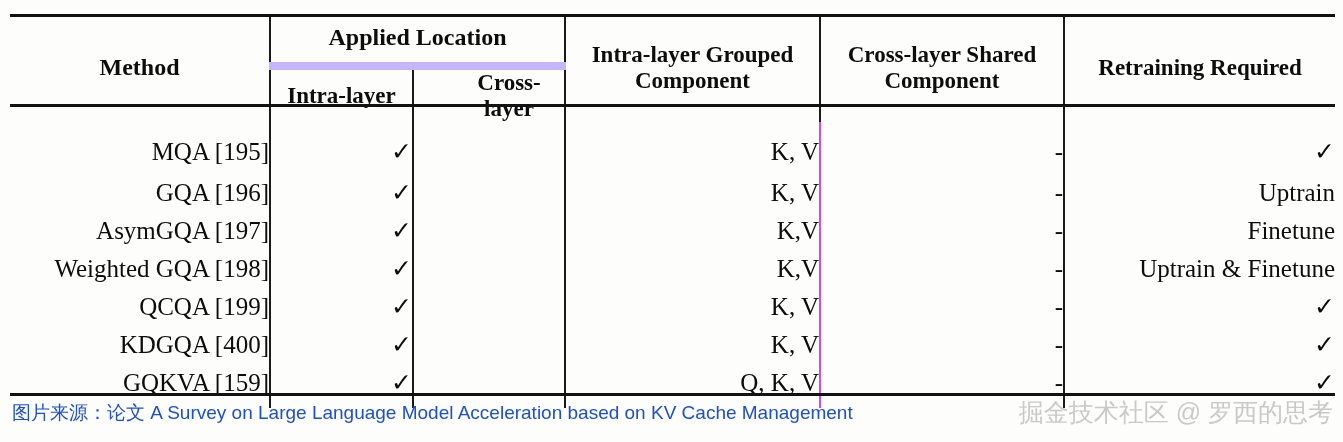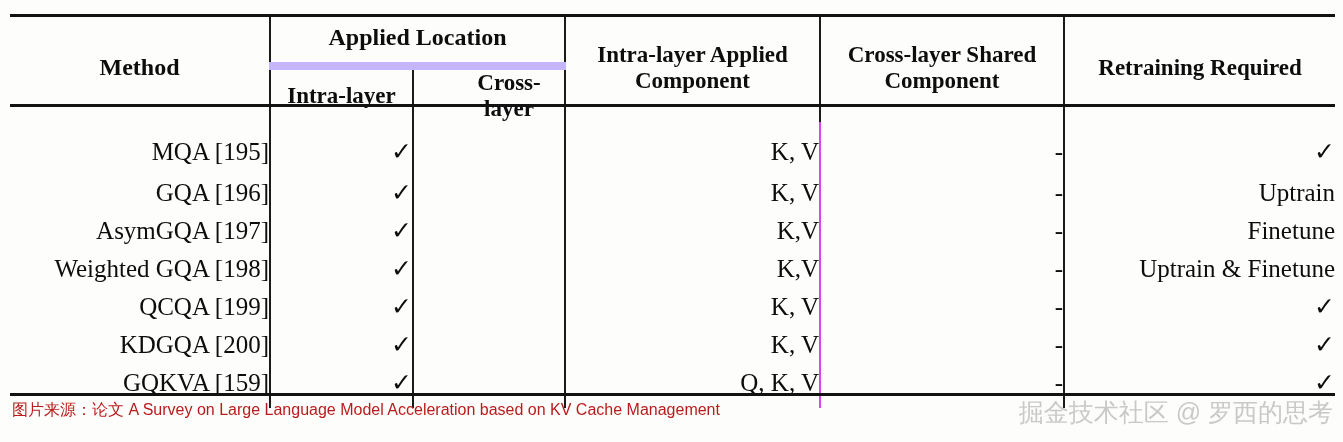--- a/index.html
+++ b/index.html
@@ -142,22 +142,22 @@
     font-size: 25px;
     line-height: 1;
   }
 
   
   .caption {
     position: absolute;
     left: 12px;
     top: 400px;
     font-family: "Liberation Sans", sans-serif;
-    font-size: 16px;
-    color: #b91c1c;
+    font-size: 19px;
+    color: #1d4ed8;
     white-space: nowrap;
     letter-spacing: 0px;
   }
 
   .watermark {
     position: absolute;
     right: 10px;
     top: 396px;
     font-family: "Liberation Sans", sans-serif;
     font-size: 25px;
@@ -186,21 +186,21 @@
         <col class="c-grouped">
         <col class="c-shared">
         <col class="c-retrain">
       </colgroup>
 
       <thead>
         <tr>
           <th class="method-head" rowspan="2">Method</th>
           <th class="applied-head" colspan="2">Applied Location</th>
           <th class="grouped-head" rowspan="2">
-            <span>Intra-layer Applied</span><br>
+            <span>Intra-layer Grouped</span><br>
             <span>Component</span>
           </th>
           <th class="shared-head" rowspan="2">
             <span>Cross-layer Shared</span><br>
             <span>Component</span>
           </th>
           <th class="retrain-head" rowspan="2">Retraining Required</th>
         </tr>
         <tr>
           <th class="sub-intra">Intra-layer</th>
@@ -243,21 +243,21 @@
           </tr>
           <tr>
             <td class="col-method">QCQA [199]</td>
             <td class="col-intra"><span class="check">✓</span></td>
             <td class="col-cross"></td>
             <td class="col-grouped">K, V</td>
             <td class="col-shared"><span class="dash">-</span></td>
             <td class="col-retrain"><span class="check">✓</span></td>
           </tr>
           <tr>
-            <td class="col-method">KDGQA [200]</td>
+            <td class="col-method">KDGQA [400]</td>
             <td class="col-intra"><span class="check">✓</span></td>
             <td class="col-cross"></td>
             <td class="col-grouped">K, V</td>
             <td class="col-shared"><span class="dash">-</span></td>
             <td class="col-retrain"><span class="check">✓</span></td>
           </tr>
           <tr>
             <td class="col-method">GQKVA [159]</td>
             <td class="col-intra"><span class="check">✓</span></td>
             <td class="col-cross"></td>

